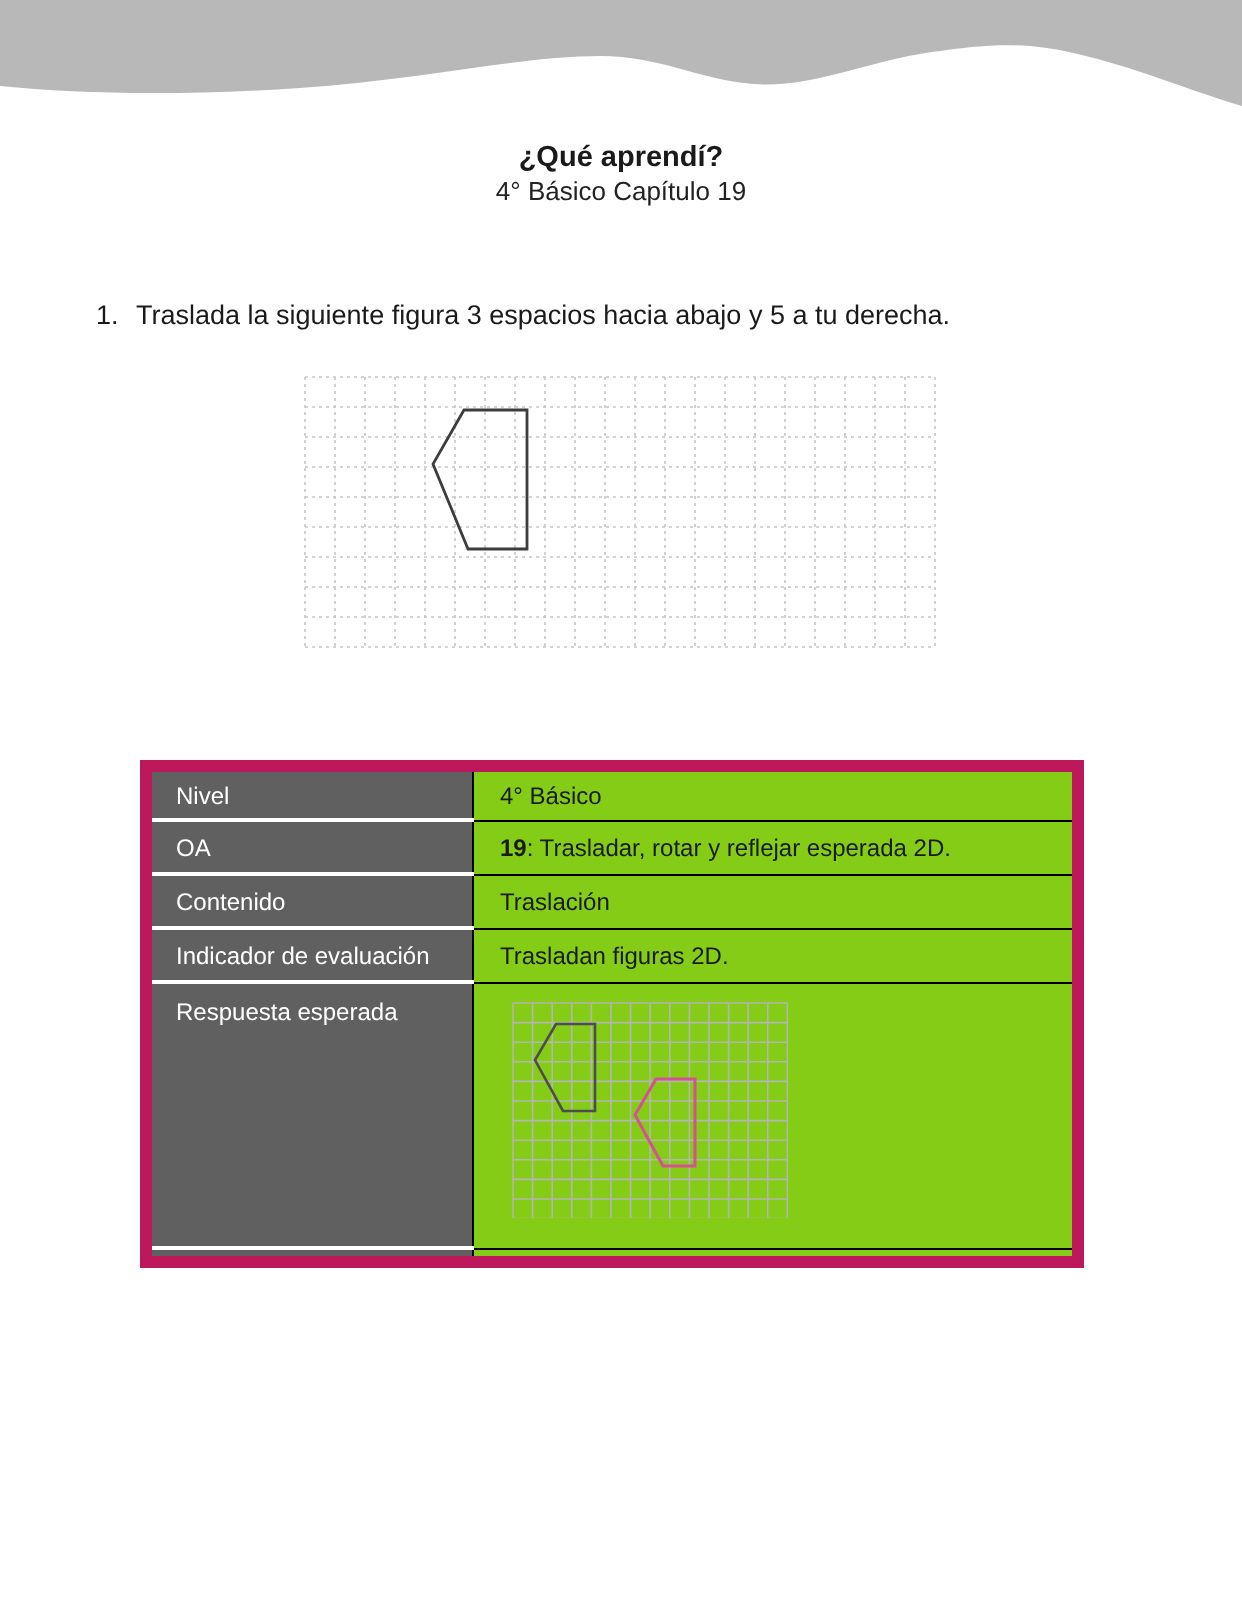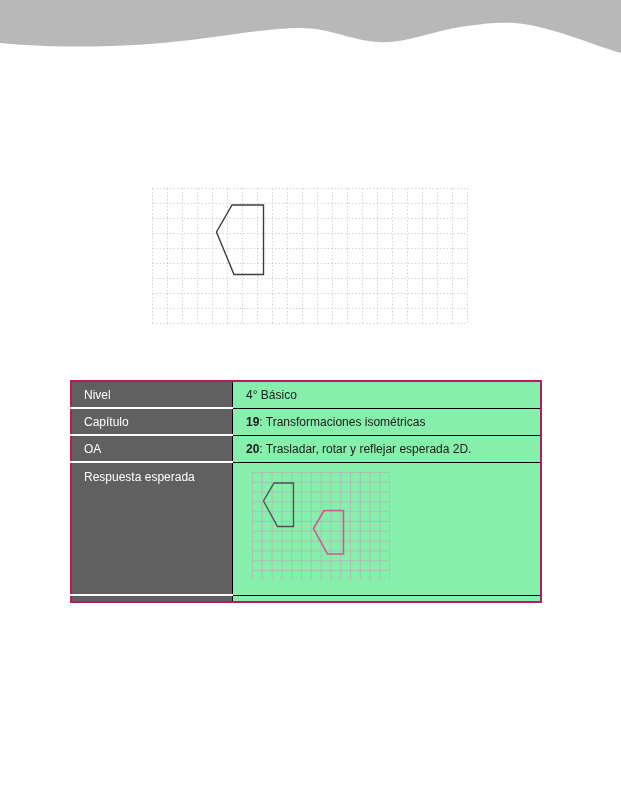--- a/index.html
+++ b/index.html
@@ -28,32 +28,32 @@
   
   #exercise-grid{position:absolute;top:188px;left:152px;display:block;}
 
   
   table.info{
     position:absolute;top:380px;left:70px;
     width:472px;
     border-collapse:collapse;
     font-size:12px;
   }
-  table.info{border:2px solid #be185d;}
+  table.info{border:6px solid #be185d;}
   td{padding:0;vertical-align:middle;}
   td.lbl{
     width:148px;
     background:#606060;
     color:#ffffff;
     padding-left:12px;
     border-right:1.5px solid #000;
     border-bottom:2px solid #ffffff;
   }
   td.val{
-    background:#86efac;
+    background:#84cc16;
     padding-left:13px;
     border-bottom:1px solid #000;
   }
   tr.std{height:27px;}
   tr.big{height:133px;}
   tr.big td{vertical-align:top;}
   tr.big td.lbl{padding-top:7px;}
   tr.thin{height:7px;}
   tr.thin td.lbl{border-bottom:none;}
   tr.thin td.val{border-bottom:none;}
@@ -68,21 +68,28 @@
   <svg class="wave" viewBox="0 0 621 60" preserveAspectRatio="none">
     <path id="wave-path" fill="#b8b8b8" d="M0,0 L621,0 L621,53
          C 590,44 550,26 515,23
          C 500,22 485,23 460,27
          C 430,32 405,44 377,42
          C 350,40 330,28 300,28
          C 260,28 210,40 150,44
          C 90,48 40,47 0,43 Z"></path>
   </svg>
 
+  <div class="titleblock">
+    <div class="title">¿Qué aprendí?</div>
+    <div class="subtitle">4° Básico Capítulo 19</div>
+  </div>
 
+  <div class="question">
+    <span class="qnum">1.</span><span>Traslada la siguiente figura 3 espacios hacia abajo y 5 a tu derecha.</span>
+  </div>
 
   <svg id="exercise-grid" width="316" height="136" viewBox="-0.5 -0.5 316 136">
       <line x1="0" x2="0" y1="0" y2="135" stroke="#c6c6c6" stroke-width="0.8" stroke-dasharray="1.5 2"></line>
       <line x1="15" x2="15" y1="0" y2="135" stroke="#c6c6c6" stroke-width="0.8" stroke-dasharray="1.5 2"></line>
       <line x1="30" x2="30" y1="0" y2="135" stroke="#c6c6c6" stroke-width="0.8" stroke-dasharray="1.5 2"></line>
       <line x1="45" x2="45" y1="0" y2="135" stroke="#c6c6c6" stroke-width="0.8" stroke-dasharray="1.5 2"></line>
       <line x1="60" x2="60" y1="0" y2="135" stroke="#c6c6c6" stroke-width="0.8" stroke-dasharray="1.5 2"></line>
       <line x1="75" x2="75" y1="0" y2="135" stroke="#c6c6c6" stroke-width="0.8" stroke-dasharray="1.5 2"></line>
       <line x1="90" x2="90" y1="0" y2="135" stroke="#c6c6c6" stroke-width="0.8" stroke-dasharray="1.5 2"></line>
       <line x1="105" x2="105" y1="0" y2="135" stroke="#c6c6c6" stroke-width="0.8" stroke-dasharray="1.5 2"></line>
@@ -113,26 +120,30 @@
       <polygon points="79.5,16.5 111,16.5 111,86 81.5,86 64,43.5" fill="none" stroke="#3d3d3d" stroke-width="1.4" stroke-linejoin="miter"></polygon>
     </svg>
 
   <table class="info">
     <tbody id="info-tbody">
         <tr class="std">
           <td class="lbl">Nivel</td>
           <td class="val"><span>4° Básico</span></td>
         </tr>
         <tr class="std">
-          <td class="lbl">Capítulo</td>
-          <td class="val"><span class="bold">19</span><span>: Transformaciones isométricas</span></td>
+          <td class="lbl">OA</td>
+          <td class="val"><span class="bold">19</span><span>: Trasladar, rotar y reflejar esperada 2D.</span></td>
         </tr>
         <tr class="std">
-          <td class="lbl">OA</td>
-          <td class="val"><span class="bold">20</span><span>: Trasladar, rotar y reflejar esperada 2D.</span></td>
+          <td class="lbl">Contenido</td>
+          <td class="val"><span>Traslación</span></td>
+        </tr>
+        <tr class="std">
+          <td class="lbl">Indicador de evaluación</td>
+          <td class="val"><span>Trasladan figuras 2D.</span></td>
         </tr>
         <tr class="big">
           <td class="lbl">Respuesta esperada</td>
           <td class="val">
             <svg id="answer-grid" width="138.20000000000002" height="108.80000000000001" viewBox="-0.5 -0.5 138.20000000000002 108.80000000000001">
               <line x1="0" x2="0" y1="0" y2="107.80000000000001" stroke="#b5b5b5" stroke-width="0.8"></line>
               <line x1="9.8" x2="9.8" y1="0" y2="107.80000000000001" stroke="#b5b5b5" stroke-width="0.8"></line>
               <line x1="19.6" x2="19.6" y1="0" y2="107.80000000000001" stroke="#b5b5b5" stroke-width="0.8"></line>
               <line x1="29.400000000000002" x2="29.400000000000002" y1="0" y2="107.80000000000001" stroke="#b5b5b5" stroke-width="0.8"></line>
               <line x1="39.2" x2="39.2" y1="0" y2="107.80000000000001" stroke="#b5b5b5" stroke-width="0.8"></line>

